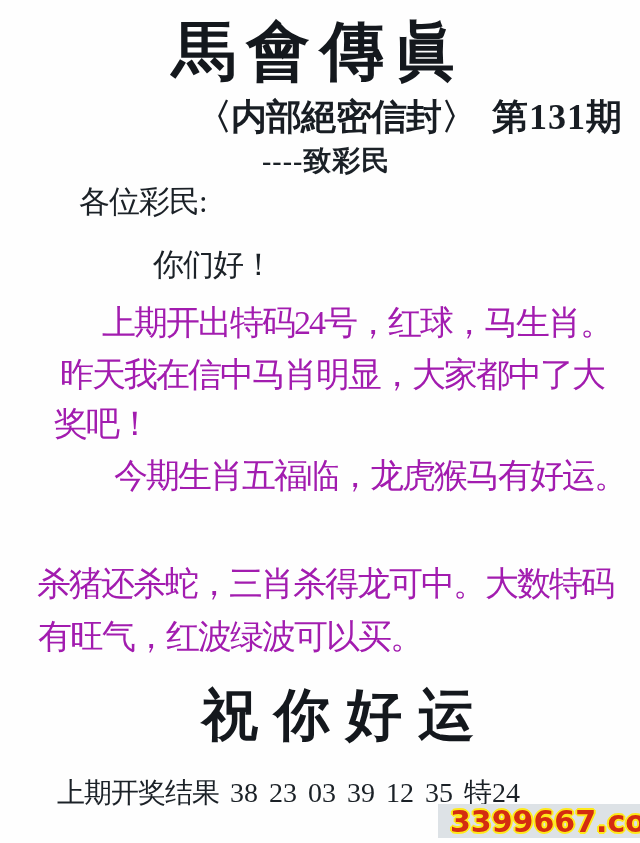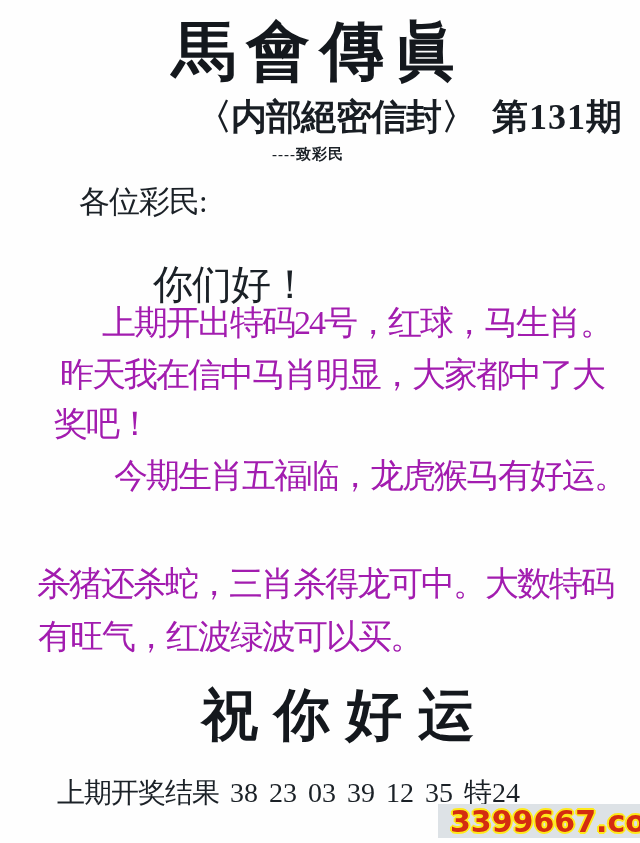--- a/index.html
+++ b/index.html
@@ -24,28 +24,28 @@
   }
   .masthead-subtitle {
     top: 99px; left: 196px;
     font-size: 36px;
     font-weight: 600;
     letter-spacing: -1px;
     color: #181d23;
   }
   .masthead-subtitle .issue { margin-left: 16px; letter-spacing: 1px; }
   .dedication {
-    top: 147px; left: 272px;
-    font-size: 15px;
+    top: 147px; left: 262px;
+    font-size: 28px;
     font-weight: 600;
     letter-spacing: 1px;
   }
 
   .salutation { top: 186px; left: 79px;  font-size: 31px; letter-spacing: -1px; }
-  .greeting   { top: 249px; left: 153px; font-size: 40px; letter-spacing: -1px; margin-top: 16px; }
+  .greeting   { top: 249px; left: 153px; font-size: 31px; letter-spacing: -1px; }
 
   .body-line { font-size: 34px; letter-spacing: -2px; color: #a21caf; }
   .bl0 { top: 306px; left: 102px; }
   .bl1 { top: 358px; left: 60px; }
   .bl2 { top: 407px; left: 54px; }
   .bl3 { top: 459px; left: 114px; }
   .bl4 { top: 515px; left: 38px; }
   .bl5 { top: 567px; left: 37px; }
   .bl6 { top: 620px; left: 38px; }
 

